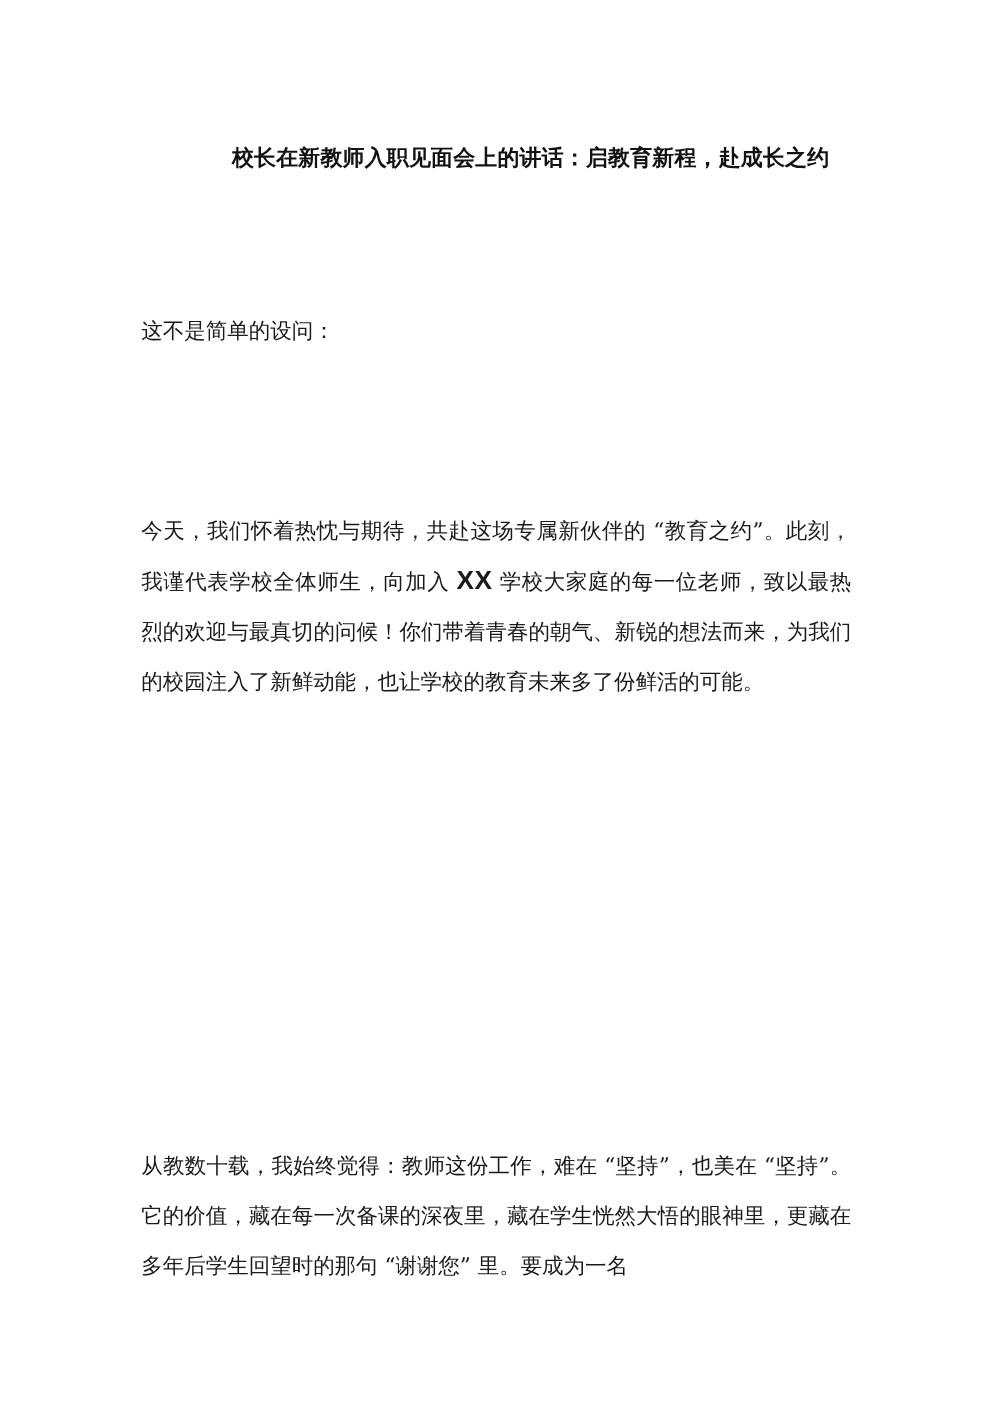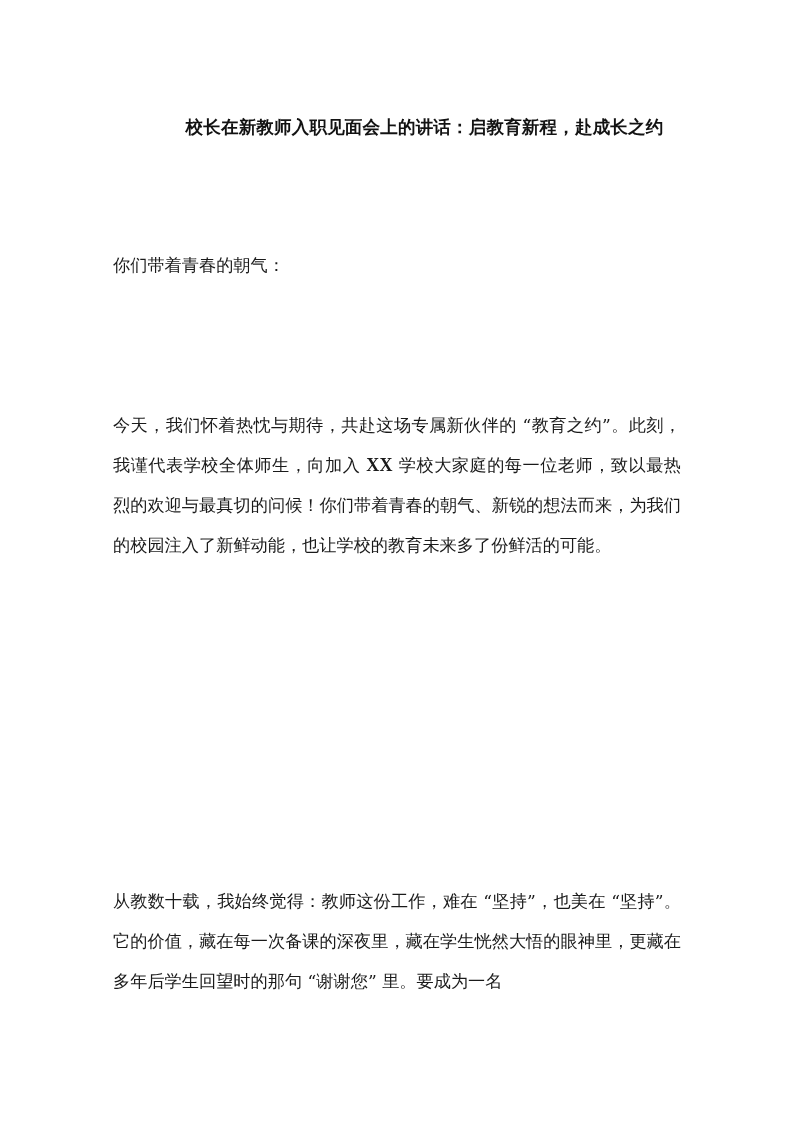--- a/index.html
+++ b/index.html
@@ -50,38 +50,38 @@
     color: #1a1a1a;
     text-align: justify;
     text-justify: inter-ideograph;
     font-family: "DejaVu Serif", "Liberation Serif", serif;
   }
 
   .salutation { top: 228px; }
   .greeting   { top: 308px; }
   .para-1     { top: 388px; }
   .para-2     { top: 628px; }
-  .para-3     { top: 864px; }
+  .para-3     { top: 896px; }
 
   
   .xx {
-    font-family: Liberation Serif, serif;
+    font-family: Liberation Sans, sans-serif;
     font-weight: bold;
-    font-size: 18px;
+    font-size: 21px;
     letter-spacing: 0.3px;
   }
 </style>
 </head>
 <body>
 
 <div class="page">
 
   <h1 class="doc-title">校长在新教师入职见面会上的讲话：启教育新程，赴成长之约</h1>
 
-  <p class="body-block salutation">你们带着青春的朝气：</p>
+  <p class="body-block salutation">这不是简单的设问：</p>
 
 
   <p class="body-block para-1">今天，我们怀着热忱与期待，共赴这场专属新伙伴的 “教育之约”。此刻，我谨代表学校全体师生，向加入 <span class="xx">XX</span> 学校大家庭的每一位老师，致以最热烈的欢迎与最真切的问候！你们带着青春的朝气、新锐的想法而来，为我们的校园注入了新鲜动能，也让学校的教育未来多了份鲜活的可能。</p>
 
 
   <p class="body-block para-3">从教数十载，我始终觉得：教师这份工作，难在 “坚持”，也美在 “坚持”。它的价值，藏在每一次备课的深夜里，藏在学生恍然大悟的眼神里，更藏在多年后学生回望时的那句 “谢谢您” 里。要成为一名</p>
 
 </div>
 
 </body></html>

